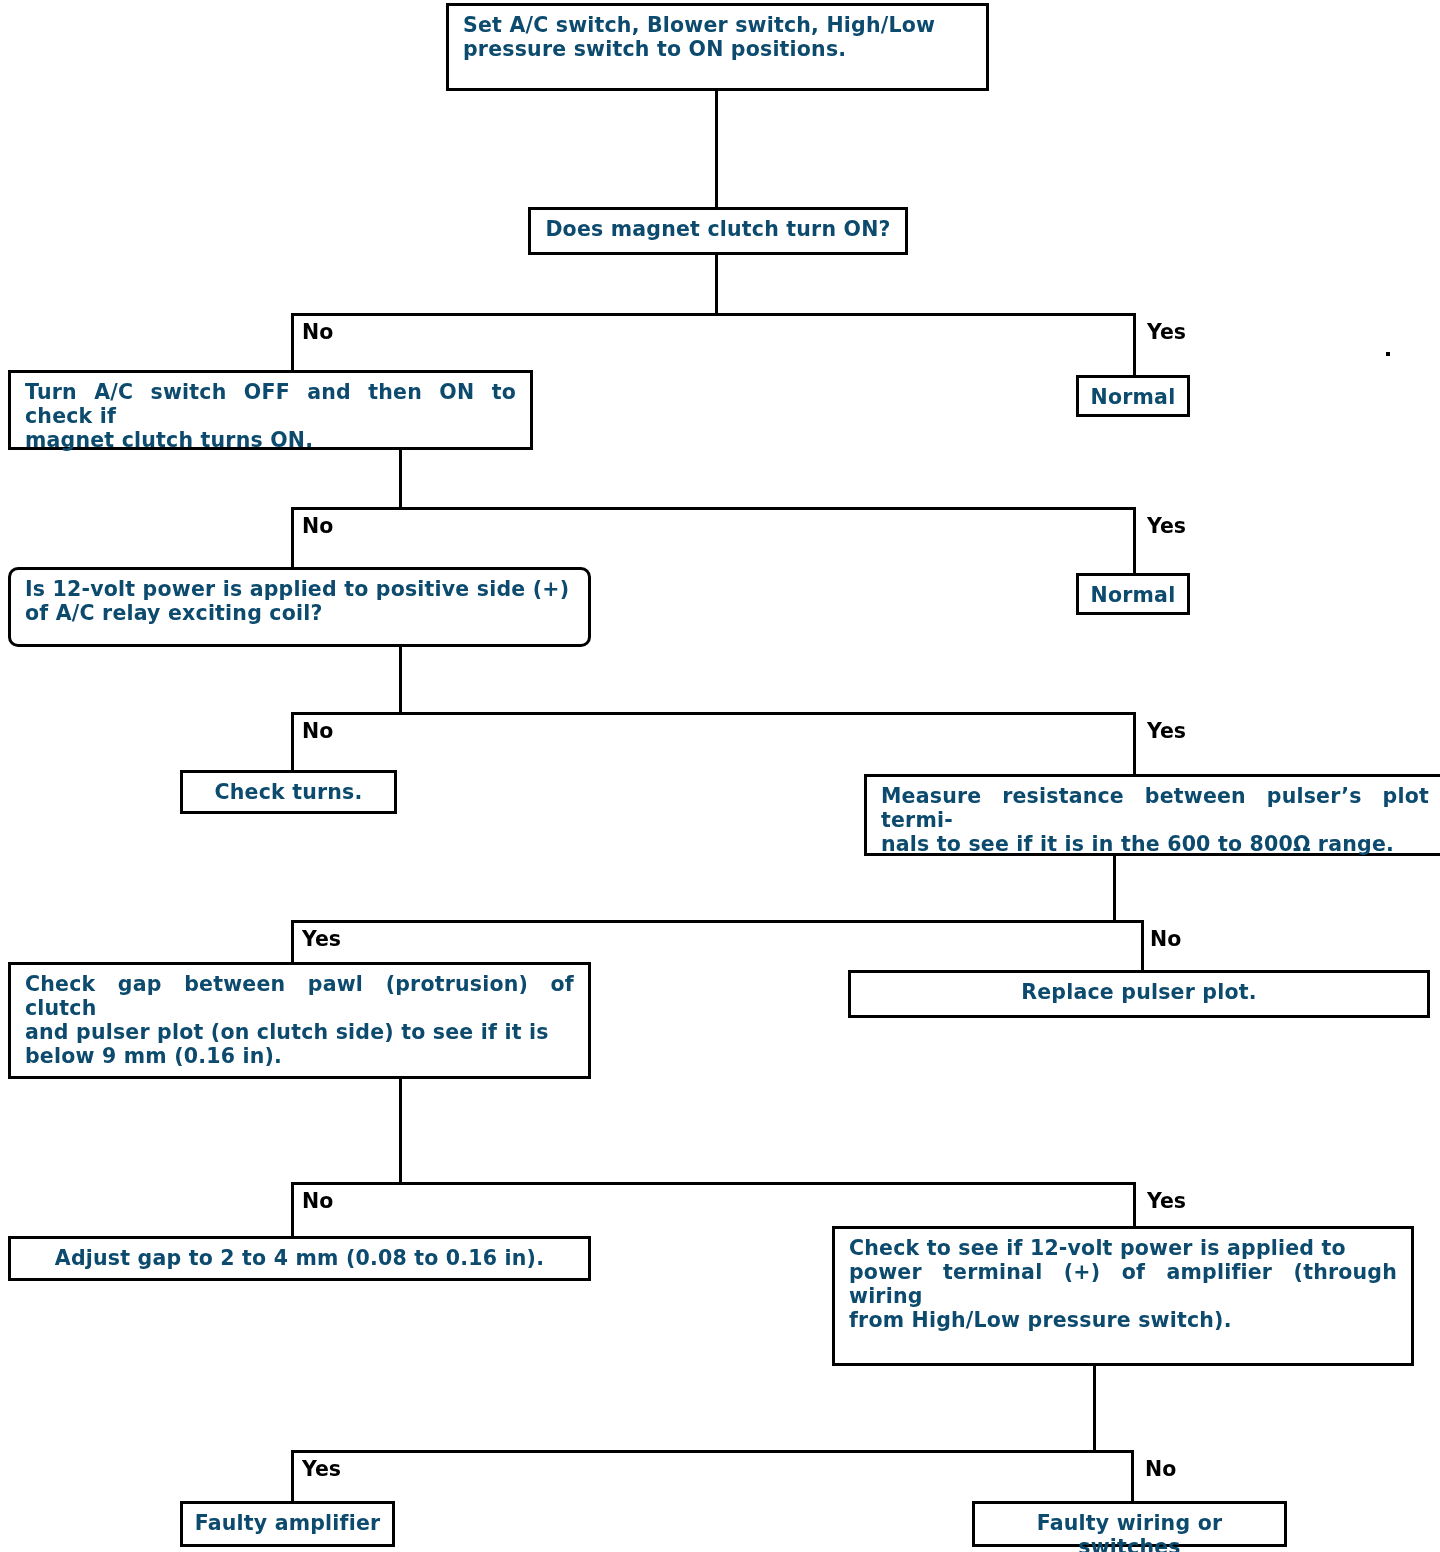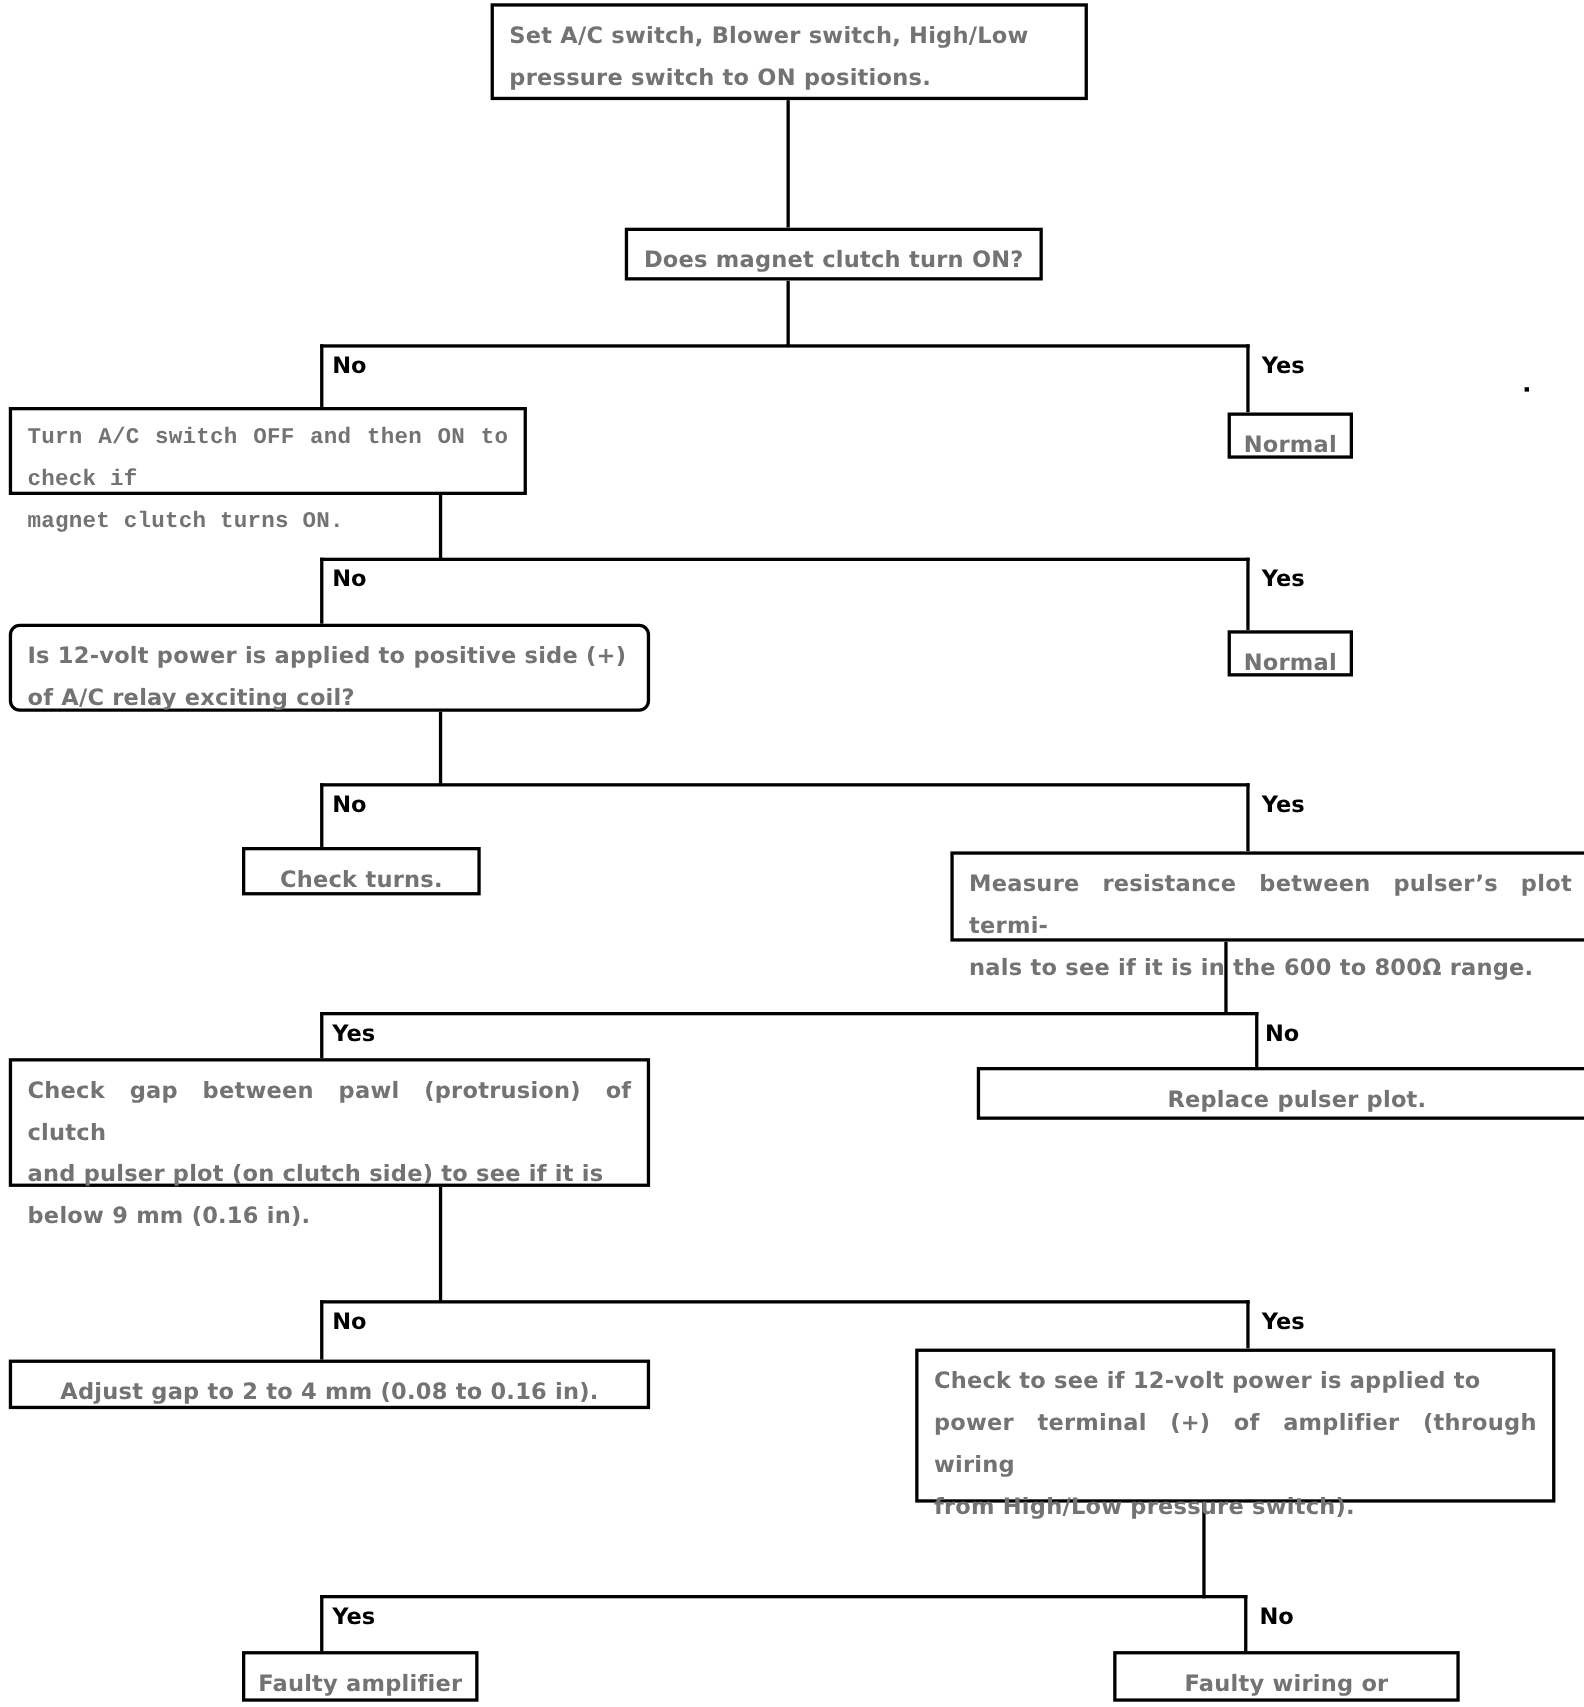--- a/index.html
+++ b/index.html
@@ -13,33 +13,32 @@
     height: 1552px;
     background: #ffffff;
     font-family: "DejaVu Sans", "Liberation Sans", sans-serif;
     overflow: hidden;
   }
   .node {
     position: absolute;
     box-sizing: border-box;
     border: 3px solid #000000;
     background: #ffffff;
-    color: #737373;
+    color: #0c4a6e;
     font-weight: bold;
     font-size: 20.5px;
-    line-height: 38px;
+    line-height: 24px;
     letter-spacing: 0.2px;
     padding: 7px 14px 7px 14px;
     z-index: 3;
   }
   .node.center {
     text-align: center;
     padding-left: 10px;
     padding-right: 10px;
-    margin-left: 40px;
   }
   .node.justify {
     text-align: justify;
     text-align-last: left;
   }
   .node .inner {
     display: block;
     white-space: pre-line;
   }
   .line {
@@ -90,21 +89,21 @@
 
   <div class="branch-label" style="left:302px; top:321px;">No</div>
   <div class="branch-label" style="left:1147px; top:321px;">Yes</div>
 
   <div class="speck" style="left:1386px; top:352px;"></div>
 
   <div class="node center" style="left:1076px; top:375px; width:114px; height:42px;">
     <span class="inner">Normal</span>
   </div>
 
-  <div class="node justify" style="left:8px; top:370px; width:471px; height:80px;font-family:Liberation Mono, monospace;">
+  <div class="node justify" style="left:8px; top:370px; width:525px; height:80px;">
     <span class="inner">Turn A/C switch OFF and then ON to check if
 magnet clutch turns ON.</span>
   </div>
 
   <div class="line v" style="left:399px; top:450px; height:59px;"></div>
   <div class="line h" style="left:291px; top:507px; width:845px;"></div>
   <div class="line v" style="left:291px; top:507px; height:60px;"></div>
   <div class="line v" style="left:1133px; top:507px; height:66px;"></div>
 
   <div class="branch-label" style="left:302px; top:515px;">No</div>

